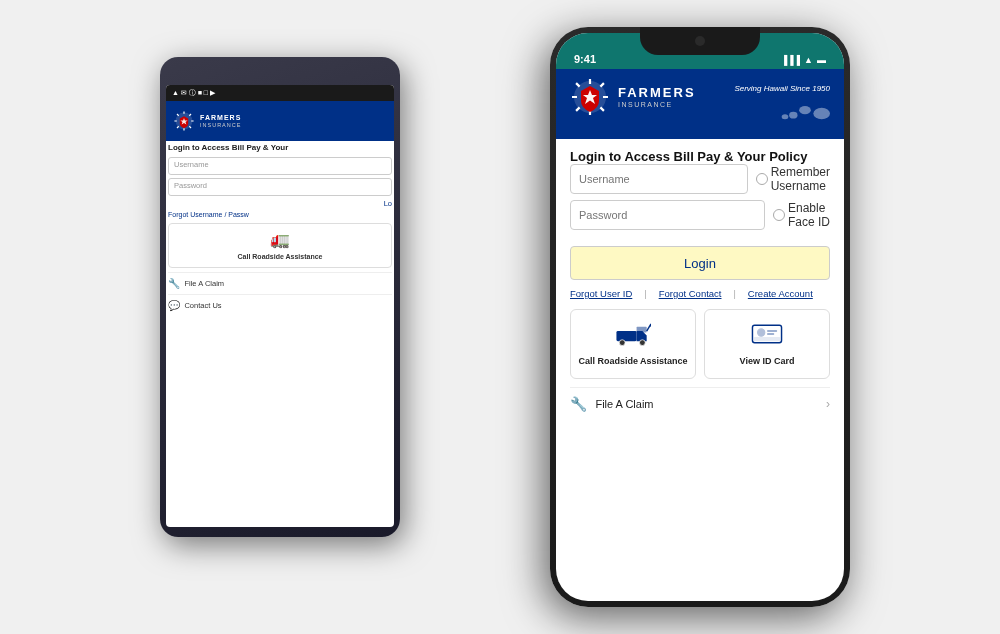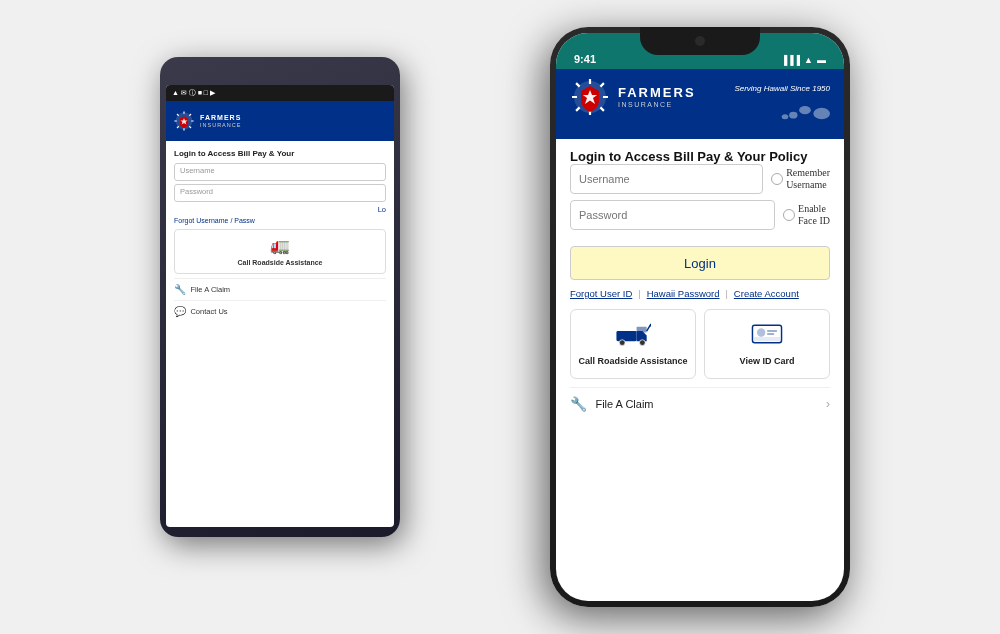--- a/index.html
+++ b/index.html
@@ -77,21 +77,21 @@
       font-weight: 700;
       letter-spacing: 1px;
       line-height: 1.1;
     }
     .farmers-logo-small .brand-sub {
       color: #ccc;
       font-size: 5.5px;
       letter-spacing: 1px;
     }
     .android-content {
-      padding: 8px;
+      padding: 2px;
     }
     .android-title {
       font-size: 8px;
       font-weight: 700;
       color: #222;
       margin-bottom: 5px;
     }
     .android-input {
       border: 1px solid #ccc;
       border-radius: 3px;
@@ -275,45 +275,44 @@
       align-items: center;
       gap: 3px;
     }
     .checkbox-circle {
       width: 12px;
       height: 12px;
       border: 1.5px solid #aaa;
       border-radius: 50%;
     }
     .checkbox-label {
-      font-size: 10px;
+      font-size: 12px;
       color: #333;
       line-height: 1.2;
-      font-family: Liberation Serif, serif;
     }
     .login-btn {
       width: 100%;
       height: 34px;
       background: #fef9c3;
       border: 1px solid #ccc;
       border-radius: 4px;
       color: #003087;
       font-size: 13px;
       font-weight: 500;
       cursor: pointer;
       margin-bottom: 8px;
       display: flex;
       align-items: center;
       justify-content: center;
       margin-top: 16px;
     }
     .links-row {
       display: flex;
       align-items: center;
-      gap: 6px;
+      gap: 12px;
       margin-bottom: 10px;
       flex-wrap: wrap;
     }
     .link-text {
       color: #003087;
       font-size: 9.5px;
       text-decoration: underline;
       cursor: pointer;
     }
     .link-sep {
@@ -486,21 +485,21 @@
               <span class="checkbox-label">Enable<br>Face ID</span>
             </div>
           </div>
         </div>
 
         <button class="login-btn">Login</button>
 
         <div class="links-row">
           <span class="link-text">Forgot User ID</span>
           <span class="link-sep">|</span>
-          <span class="link-text">Hawaii Password</span>
+          <span class="link-text">Forgot Contact</span>
           <span class="link-sep">|</span>
           <span class="link-text">Create Account</span>
         </div>
 
         <div class="cards-row">
           <div class="action-card">
             
             <svg width="36" height="28" viewBox="0 0 50 36" style="display:inline-block;margin-bottom:4px">
               <rect x="2" y="14" width="28" height="14" rx="2" fill="#003087"></rect>
               <polygon points="30,14 30,28 44,28 44,20 38,14" fill="#003087"></polygon>

